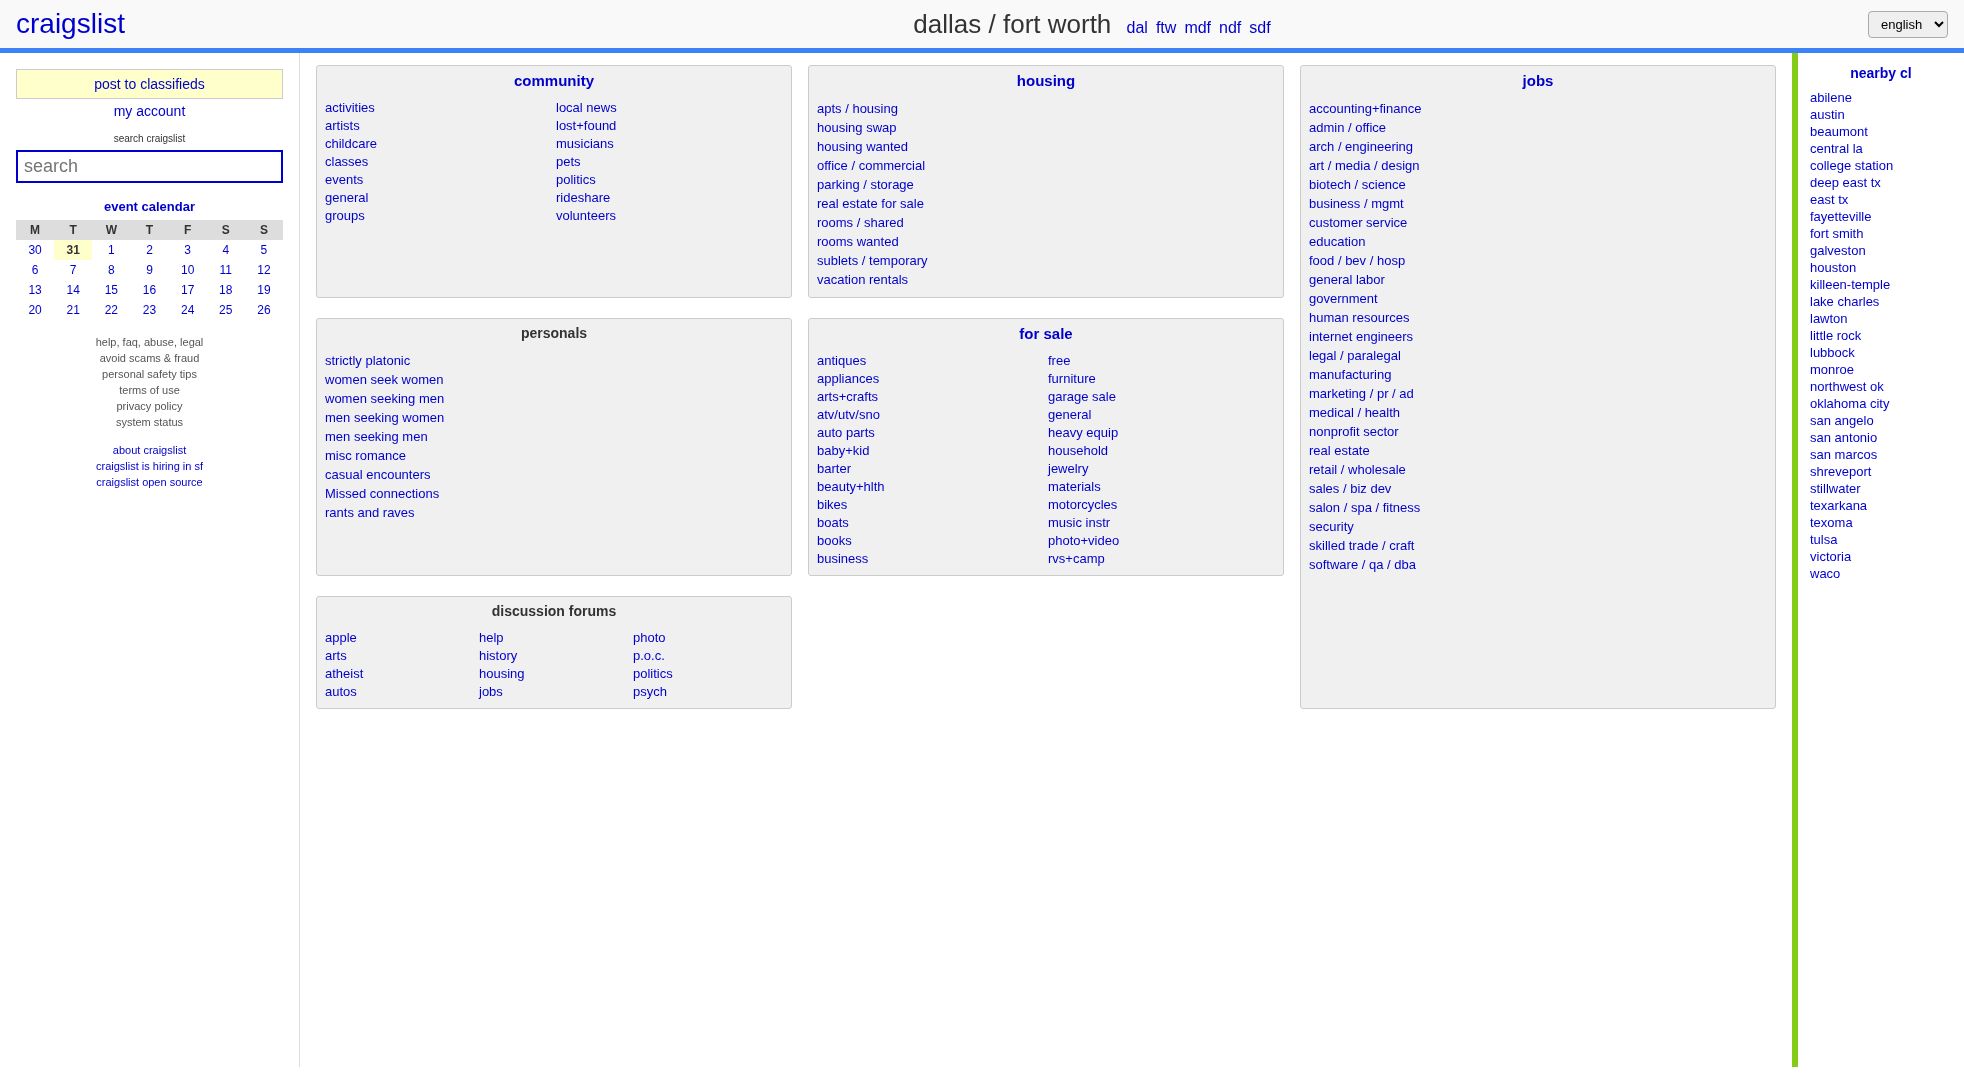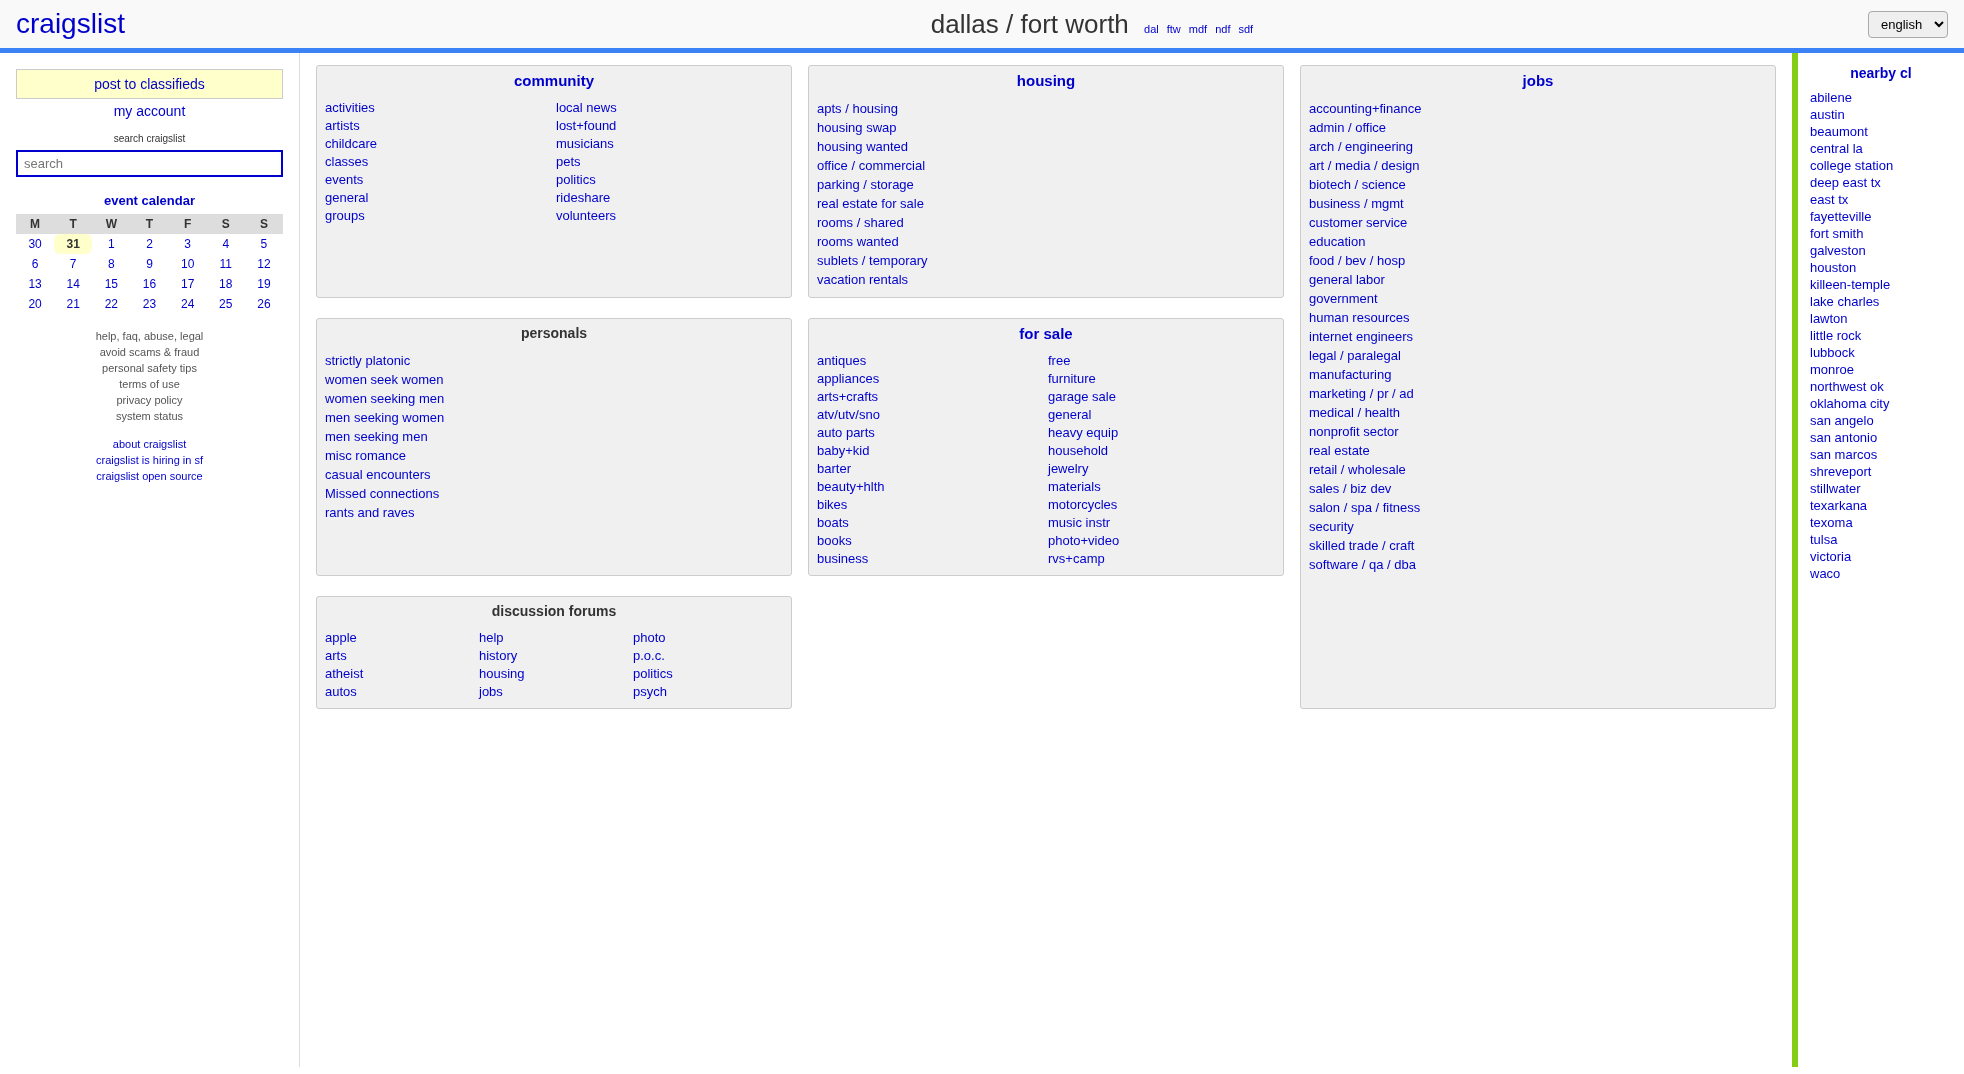--- a/index.html
+++ b/index.html
@@ -20,21 +20,21 @@
       color: #00c;
       font-weight: normal;
       flex: 0 0 300px;
     }
     #city-title {
       font-size: 26px;
       font-weight: normal;
       flex: 1;
       text-align: center;
     }
-    #city-links { font-size: 11px; color: #00c; }
+    #city-links { font-size: 16px; color: #00c; }
     #city-links a { margin-left: 8px; color: #00c; }
     #lang-select {
       margin-left: auto;
       padding: 4px 8px;
       font-size: 13px;
       border: 1px solid #aaa;
       border-radius: 4px;
     }
 
     
@@ -73,21 +73,21 @@
       display: block;
       text-align: center;
       font-size: 10px;
       margin-bottom: 6px;
       color: #333;
     }
     #search-input {
       width: 100%;
       padding: 4px 6px;
       border: 2px solid #00c;
-      font-size: 13px;
+      font-size: 18px;
       margin-bottom: 16px;
       outline: none;
     }
 
     
     #calendar-section { margin-bottom: 16px; }
     #calendar-title {
       text-align: center;
       color: #00c;
       font-weight: bold;
@@ -102,21 +102,21 @@
     }
     #calendar-table th {
       background: #ddd;
       padding: 3px;
       font-weight: bold;
     }
     #calendar-table td {
       padding: 3px 4px;
       cursor: pointer;
     }
-    .cal-today { background: #ffffcc; font-weight: bold; border-radius: 6px; }
+    .cal-today { background: #ffffcc; font-weight: bold; }
     .cal-link { color: #00c; }
 
     
     .sidebar-links { margin-bottom: 16px; }
     .sidebar-links a {
       display: block;
       text-align: center;
       color: #555;
       margin-bottom: 4px;
       font-size: 11px;

